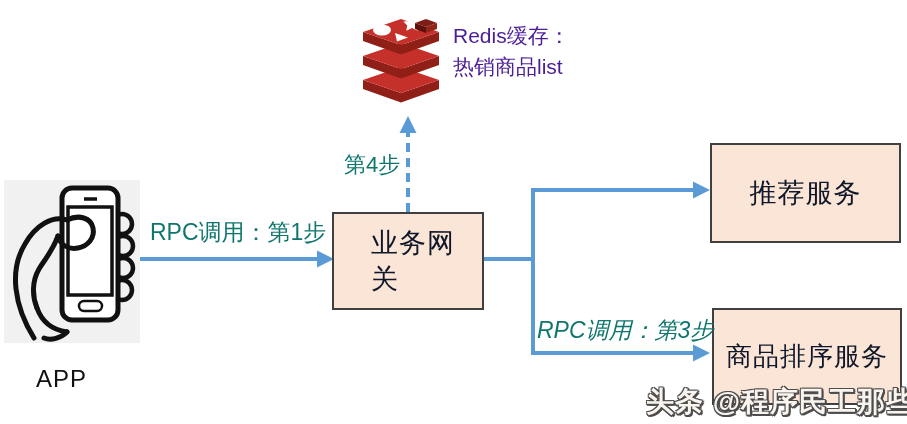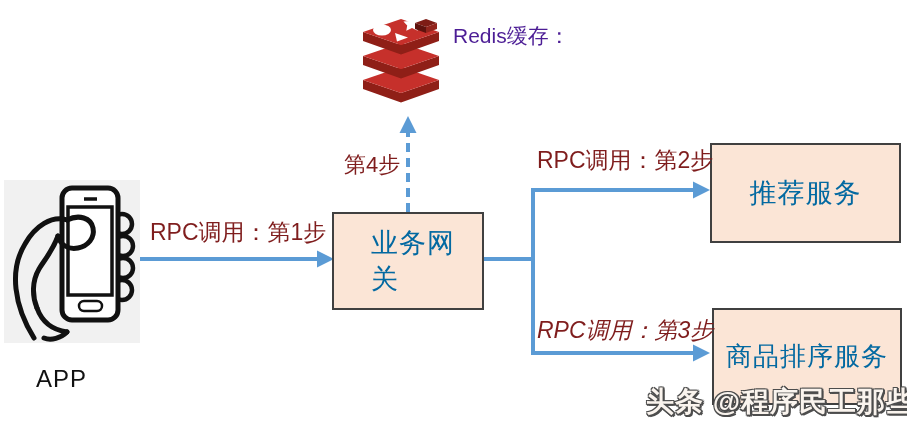--- a/index.html
+++ b/index.html
@@ -5,33 +5,33 @@
   html,body{margin:0;padding:0;background:#fff;}
   #canvas{
     position:relative;width:907px;height:424px;background:#ffffff;overflow:hidden;
     font-family:"Liberation Sans","DejaVu Sans",sans-serif;color:#1a1a1a;
   }
   .abs{position:absolute;}
   
   .node-box{
     position:absolute;background:#FBE5D6;border:2px solid #404040;
     display:flex;align-items:center;justify-content:center;
-    font-size:27px;color:#0369a1;letter-spacing:1px;box-sizing:border-box;
+    font-size:27px;color:#0f172a;letter-spacing:1px;box-sizing:border-box;
   }
   #gateway-box{left:332px;top:212px;width:152px;height:98px;padding-left:37px;}
   #recommend-box{left:710px;top:143px;width:191px;height:100px;}
   #ranking-box{left:712px;top:308px;width:190px;height:97px;font-size:26px;}
   
   #app-image{left:4px;top:180px;width:136px;height:163px;background:#F1F1F1;}
   #app-label{left:36px;top:365px;font-size:24px;color:#111;letter-spacing:1px;}
   
   #redis-icon{left:356px;top:12px;width:90px;height:102px;}
   #redis-label{left:453px;top:20px;font-size:21px;line-height:31px;color:#4c1d95;}
   
-  .edge-label{position:absolute;font-size:23px;color:#7f1d1d;white-space:nowrap;}
+  .edge-label{position:absolute;font-size:23px;color:#0f766e;white-space:nowrap;}
   #http-label{left:150px;top:217px;}
   #step4-label{left:344px;top:150px;font-size:22px;}
   #rpc2-label{left:537px;top:145px;}
   #rpc3-label{left:537px;top:315px;font-style:italic;}
   
   #connectors{left:0;top:0;width:907px;height:424px;pointer-events:none;}
   
   #watermark{
     left:646px;top:383px;font-size:28px;font-weight:bold;letter-spacing:1px;
     color:#faf4ee;white-space:nowrap;
@@ -104,32 +104,32 @@
     <ellipse cx="26" cy="17" rx="9" ry="5.5" fill="#ffffff"></ellipse>
     <polygon fill="#ffffff" points="56,2 58.4,8 64.6,8.6 60.8,12.4 61.7,17.8 56,15 50.3,17.8 51.2,12.4 47.4,8.6 53.6,8"></polygon>
     <polygon fill="#ffffff" points="39,20 52,24.5 41,28.5"></polygon>
 
     <path d="M70,6 l11,4 -11,4 -11,-4 z" fill="#7E1C15"></path>
     <path d="M59,10 v6 l11,4 v-6 z" fill="#5F120D"></path>
     <path d="M81,10 v6 l-11,4 v-6 z" fill="#93241C"></path>
   </svg>
   <div id="redis-label" class="abs">
     <div>Redis缓存：</div>
+    <div>热销商品list</div>
   </div>
 
   <div id="gateway-box" class="node-box">
     <span>业务网关</span>
   </div>
   <div id="recommend-box" class="node-box">
     <span>推荐服务</span>
   </div>
   <div id="ranking-box" class="node-box">
     <span>商品排序服务</span>
   </div>
 
   <div id="http-label" class="edge-label">RPC调用：第1步</div>
   <div id="step4-label" class="edge-label">第4步</div>
-  <div id="rpc2-label" class="edge-label">RPC调用：第2步</div>
   <div id="rpc3-label" class="edge-label">RPC调用：第3步</div>
 
   <div id="watermark" class="abs">头条 @程序民工那些事</div>
 
 </div>
 
 </body></html>

